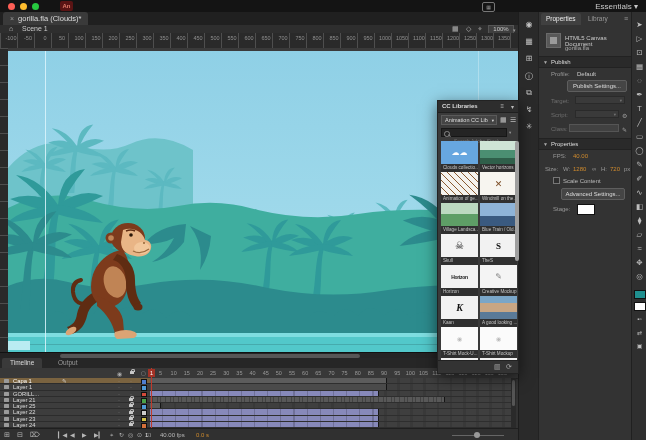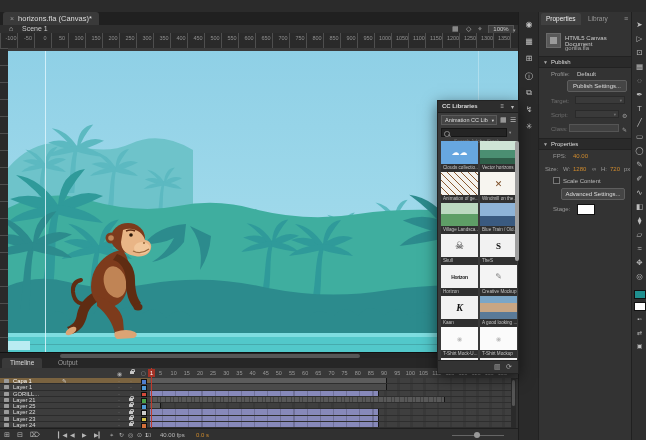--- a/index.html
+++ b/index.html
@@ -142,24 +142,35 @@
   
   #toolbar{left:631px;top:12px;width:15px;height:428px;background:#2f2f2f;border-left:1px solid #202020;}
   .tool{position:absolute;left:0;width:15px;text-align:center;font-size:7.5px;color:#bdbdbd;}
   .swatch{position:absolute;left:2px;width:10px;height:7px;border:1px solid #111;}
 </style>
 </head>
 <body>
 
 <div id="app">
 
+  <div id="titlebar" class="abs">
+    <span class="tl" style="left:8px;background:#ff5f56"></span>
+    <span class="tl" style="left:20px;background:#ffbd2e"></span>
+    <span class="tl" style="left:32px;background:#27c93f"></span>
+    <span id="anlogo" class="abs">An</span>
+    <span id="wsicon" class="abs">▦</span>
+    <span id="workspace" class="abs">
+      <span>Essentials</span>
+      <span>▾</span>
+    </span>
+  </div>
 
   <div id="tabbar" class="abs">
     <div id="doctab">
-      <span class="x">×</span><span>horizons.fla (Canvas)*</span>
+      <span class="x">×</span><span>gorilla.fla (Clouds)*</span>
     </div>
   </div>
 
   <div id="editbar" class="abs">
     <span class="home">⌂</span>
     <span class="scene">Scene 1</span>
     <span id="zoombox">100%</span>
     <span id="zoomdd">▾</span>
   <span class="ebicon" style="left: 452px;">▦</span>
       <span class="ebicon" style="left: 466px;">◇</span>

